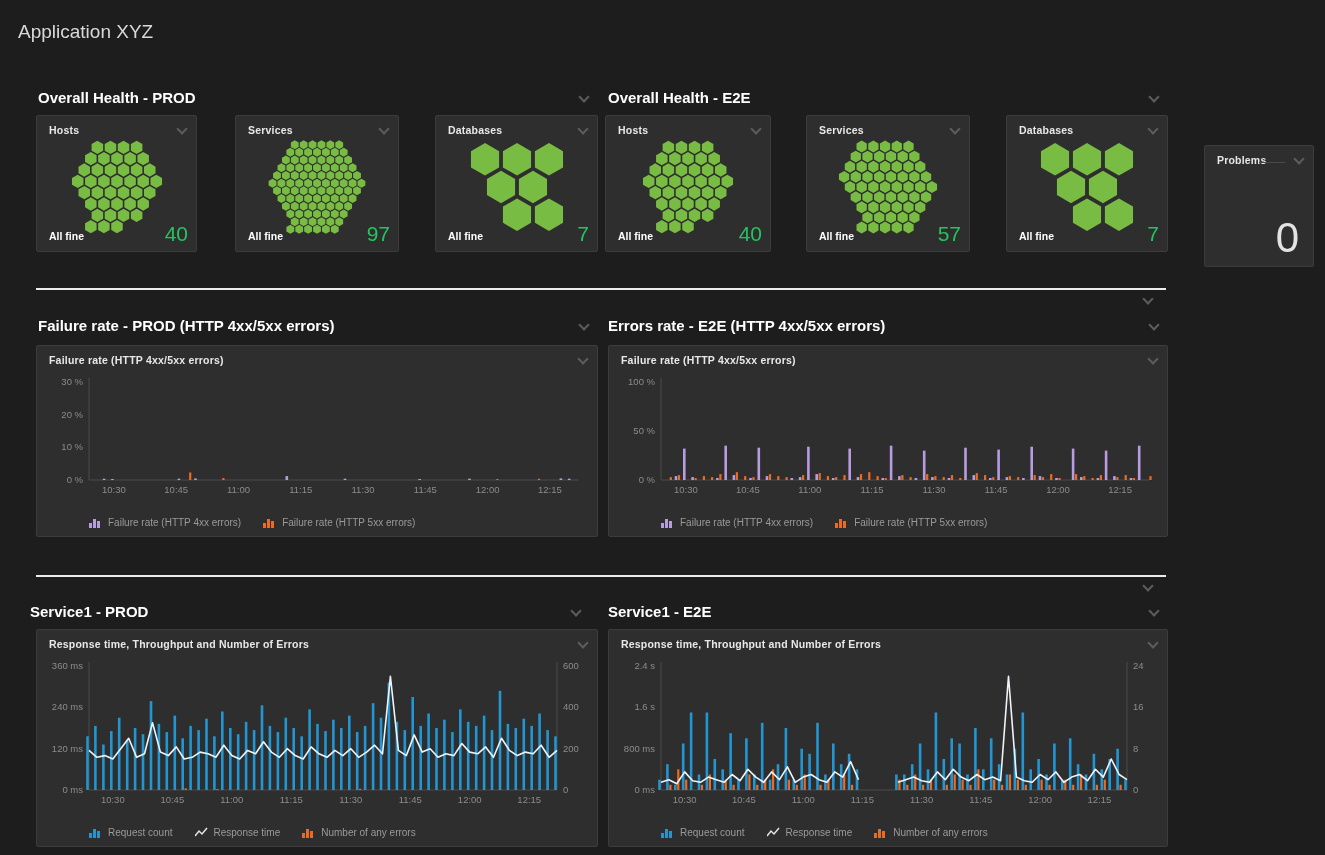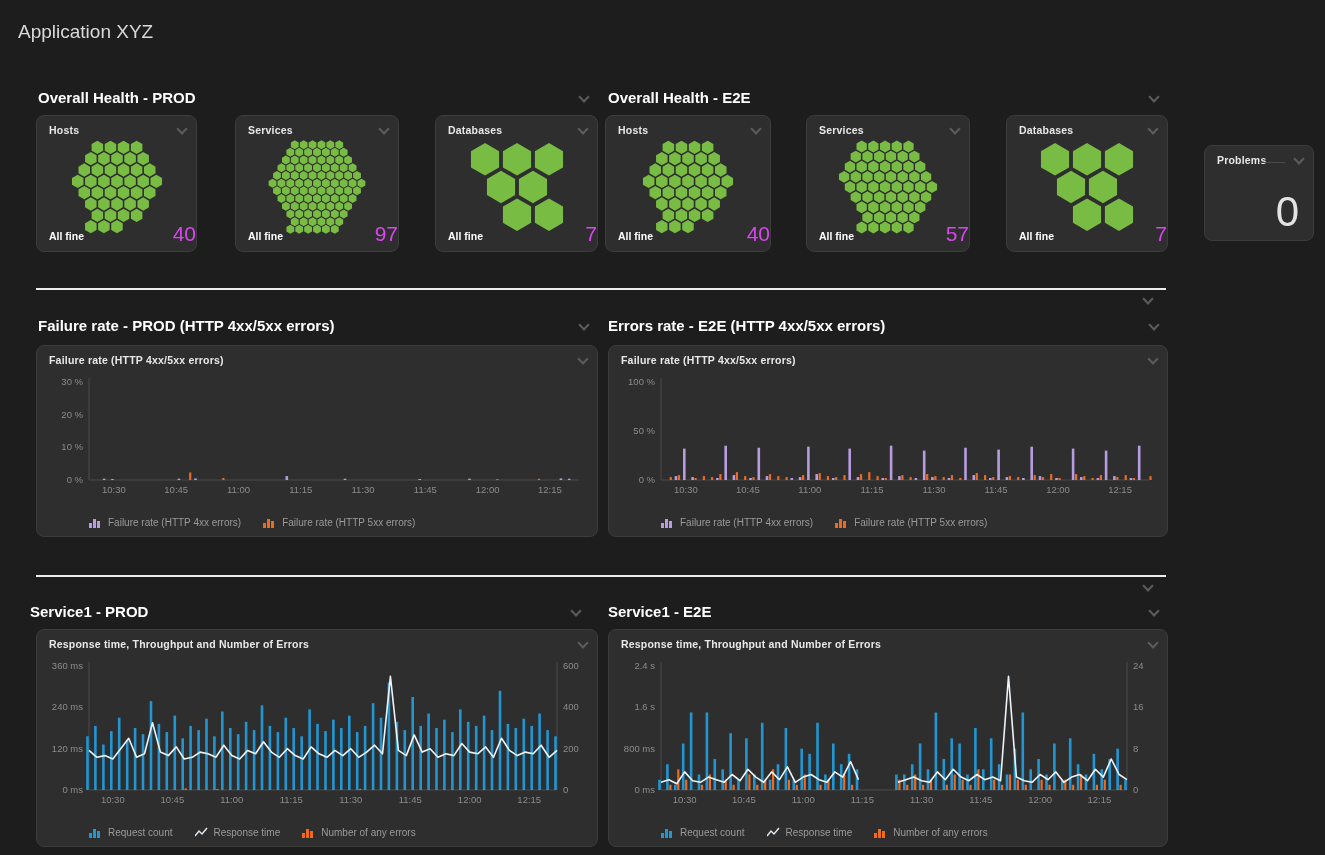--- a/index.html
+++ b/index.html
@@ -2,27 +2,27 @@
 <html><head>
 <meta charset="utf-8">
 <style>
   html,body{margin:0;padding:0;background:#1d1d1d;font-family:"Liberation Sans",sans-serif;}
   .page{position:relative;width:1325px;height:855px;background:#1d1d1d;overflow:hidden;margin-top:15px;}
   .page-title{position:absolute;left:18px;top:6px;font-size:19px;color:#d9d9d9;}
   .section-header{position:absolute;height:20px;display:flex;align-items:center;justify-content:space-between;}
   .section-header .sh-label{font-size:15px;font-weight:bold;color:#fff;}
   .chev{width:12px;height:10px;position:relative;display:inline-block;}
   .chev::after{content:"";position:absolute;left:2px;top:1px;width:6px;height:6px;border-right:2px solid #5c5c5c;border-bottom:2px solid #5c5c5c;transform:rotate(45deg);}
-  .tile{position:absolute;background:#2e2e2e;border:1px solid #3c3c3c;border-radius:8px;box-sizing:border-box;}
+  .tile{position:absolute;background:#2e2e2e;border:1px solid #3c3c3c;border-radius:2px;box-sizing:border-box;}
   .tile-head{position:absolute;left:12px;right:8px;top:8px;display:flex;justify-content:space-between;align-items:flex-start;}
   .tile-title{font-size:10.5px;font-weight:bold;color:#e8e8e8;letter-spacing:.2px;}
   .honeycomb{position:absolute;left:0;right:0;top:20px;bottom:14px;display:flex;align-items:center;justify-content:center;}
   .honeycomb svg{max-width:100%;max-height:100%;}
   .tile-status{position:absolute;left:12px;bottom:9px;font-size:10.5px;font-weight:bold;color:#fff;}
-  .tile-count{position:absolute;right:0;bottom:5px;font-size:21px;color:#d946ef;}
+  .tile-count{position:absolute;right:8px;bottom:5px;font-size:21px;color:#22c55e;}
   .problems-count{position:absolute;right:14px;bottom:4px;font-size:42px;font-weight:300;color:#e3e3e3;}
   .mini-dash{position:absolute;right:28px;top:16px;width:26px;height:1px;background:#4a4a4a;}
   .divider{position:absolute;height:2px;background:#ececec;}
   .divider-chev{position:absolute;}
   .chart-canvas{position:absolute;left:4px;right:4px;top:26px;bottom:36px;}
   .chart-legend{position:absolute;left:52px;bottom:8px;display:flex;gap:22px;align-items:center;}
   .legend-item{display:flex;gap:5px;font-size:10px;color:#9a9a9a;}
 </style>
 </head>
 <body>
@@ -354,21 +354,21 @@
           <polygon points="1.628,1.060 1.628,1.940 0.866,2.380 0.104,1.940 0.104,1.060 0.866,0.620" fill="#79bc43"></polygon>
           <polygon points="3.360,1.060 3.360,1.940 2.598,2.380 1.836,1.940 1.836,1.060 2.598,0.620" fill="#79bc43"></polygon>
           <polygon points="2.494,2.560 2.494,3.440 1.732,3.880 0.970,3.440 0.970,2.560 1.732,2.120" fill="#79bc43"></polygon>
           <polygon points="4.226,2.560 4.226,3.440 3.464,3.880 2.702,3.440 2.702,2.560 3.464,2.120" fill="#79bc43"></polygon>
         </svg>
       </div>
     <div class="tile-status">All fine</div>
     <div class="tile-count">7</div>
   </div>
 
-  <div class="tile" style="left:1204px;top:130px;width:110px;height:96px;">
+  <div class="tile" style="left:1204px;top:130px;width:110px;height:122px;">
     <div class="tile-head">
         <span class="tile-title">Problems</span>
         <span class="chev"></span>
       </div>
     <div class="mini-dash"></div>
     <div class="problems-count">0</div>
   </div>
 
   <div class="divider" style="left:36px;top:273px;width:1130px;"></div>
   <span class="chev divider-chev" style="left:1142px;top:279px;"></span>

